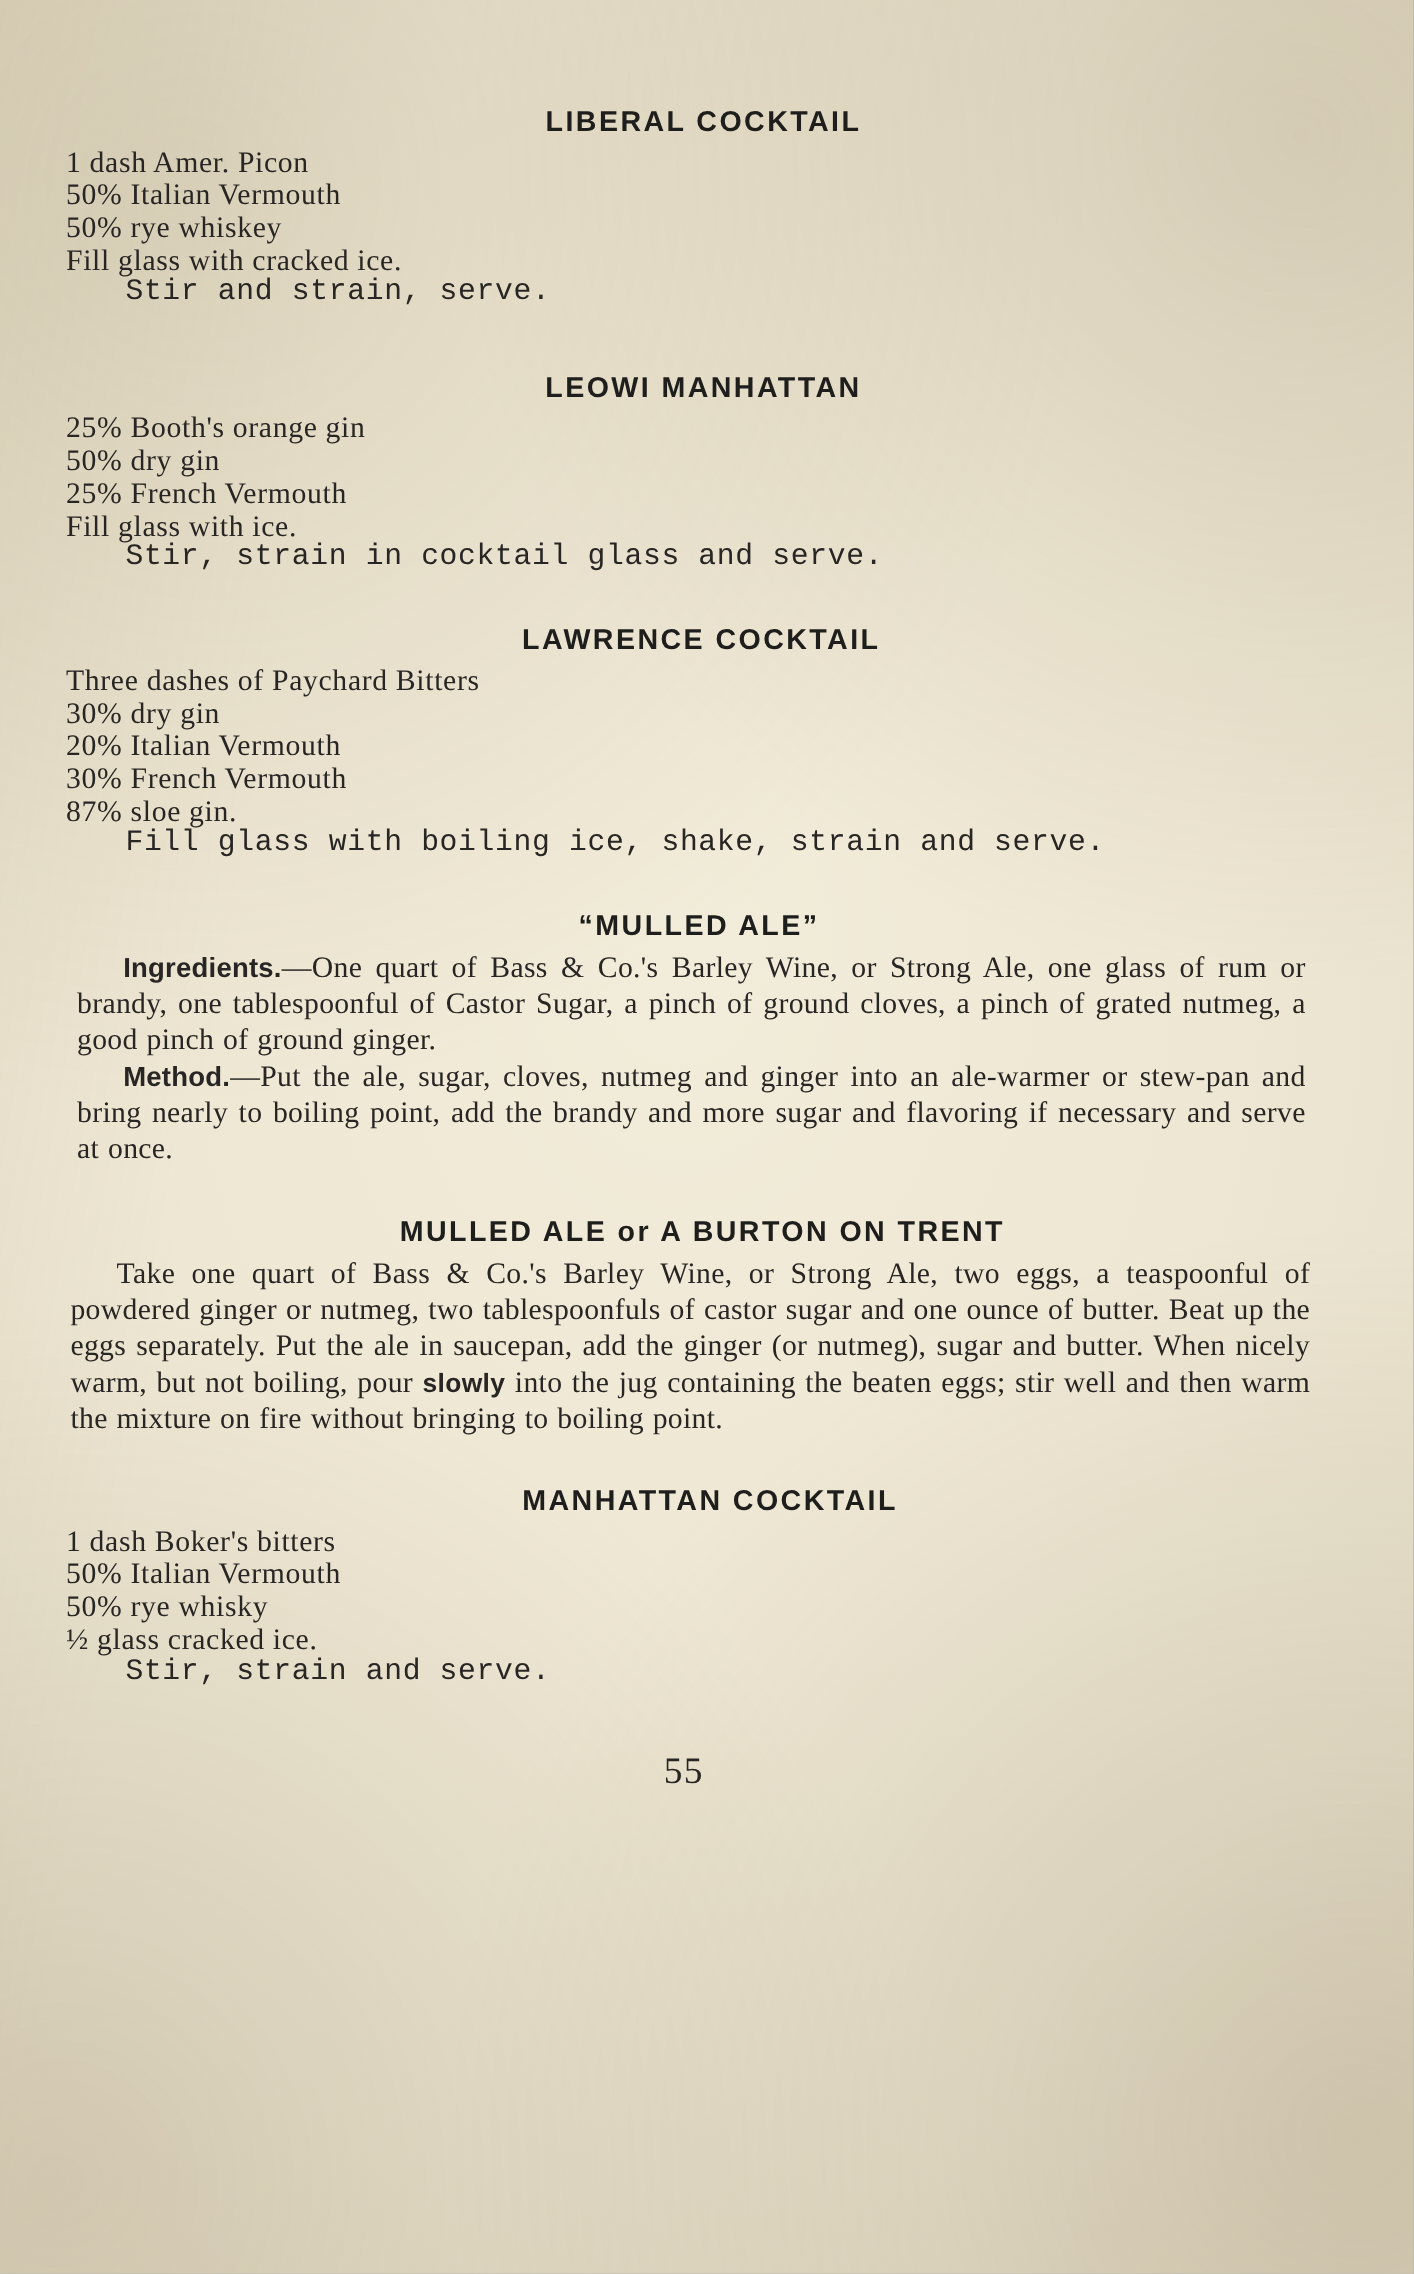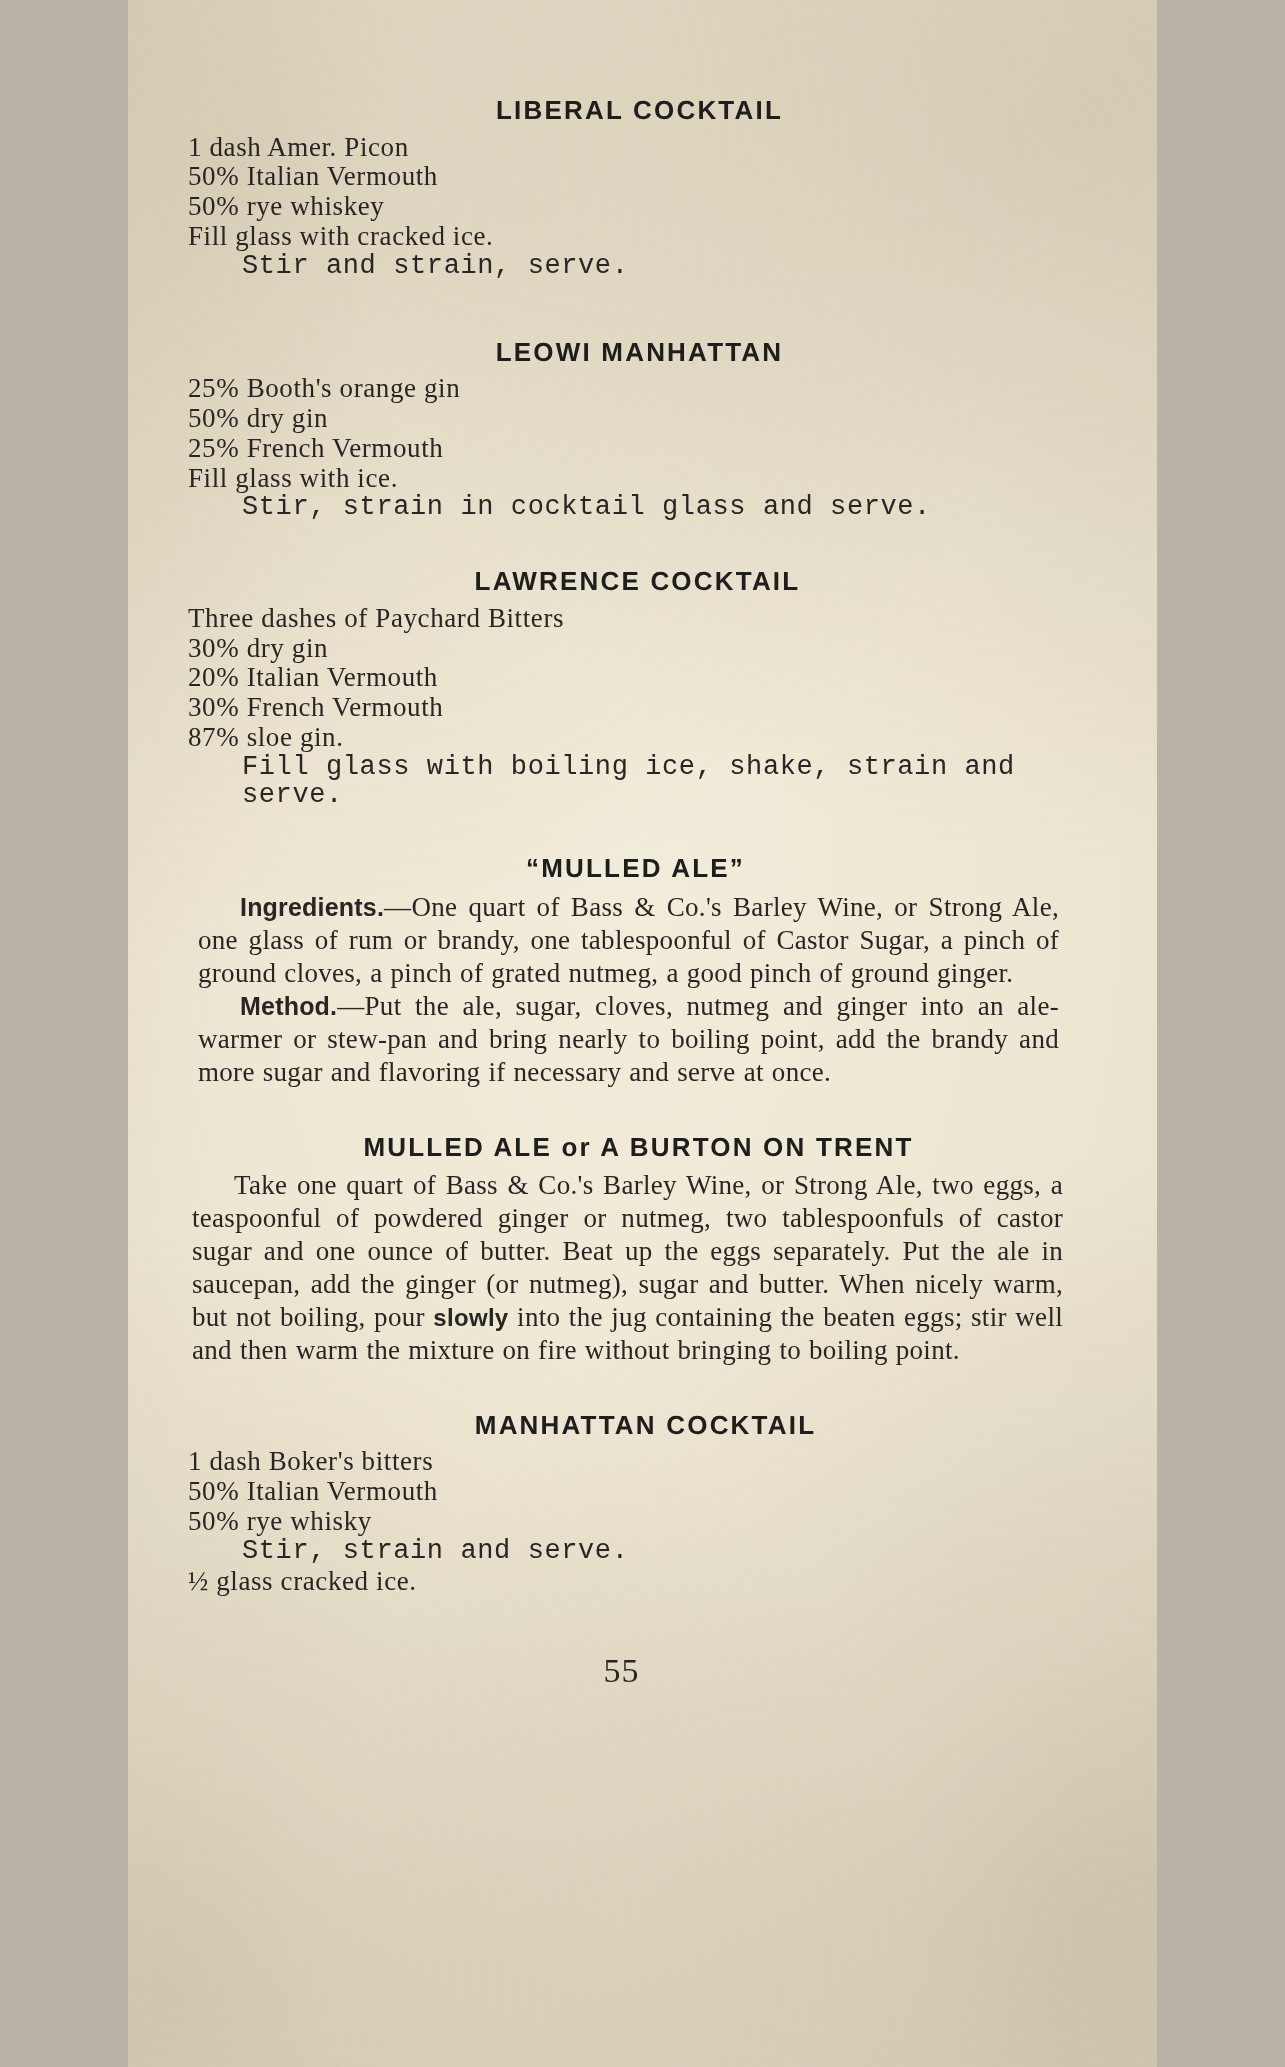--- a/index.html
+++ b/index.html
@@ -2,21 +2,21 @@
 <html><head>
 <meta charset="utf-8">
 <style>
   html, body {
     margin: 0;
     padding: 0;
     background: #b9b2a6;
   }
   .page {
     position: relative;
-    width: 1029px;
+    width: 1285px;
     height: 2067px;
     margin: 0 auto;
     background:
       radial-gradient(ellipse 85% 70% at 48% 42%, #f0ead8 0%, #ece5d2 45%, #e6dfcb 72%, #ded6c0 100%);
     overflow: hidden;
     box-sizing: border-box;
   }
   
   .page::before {
     content: "";
@@ -194,21 +194,21 @@
     <div class="gap-md"></div>
 
     <div class="section">
       <div class="title-wrap title-manhattan">
         <h2 class="recipe-title">MANHATTAN COCKTAIL</h2>
       </div>
       <div class="lines">
         <p class="line">1 dash Boker's bitters</p>
         <p class="line">50% Italian Vermouth</p>
         <p class="line">50% rye whisky</p>
+        <p class="line">½ glass cracked ice.</p>
         <p class="line indent">Stir, strain and serve.</p>
-        <p class="line">½ glass cracked ice.</p>
       </div>
     </div>
 
     <div class="page-number">55</div>
 
   </div>
 </div>
 
 </body></html>

